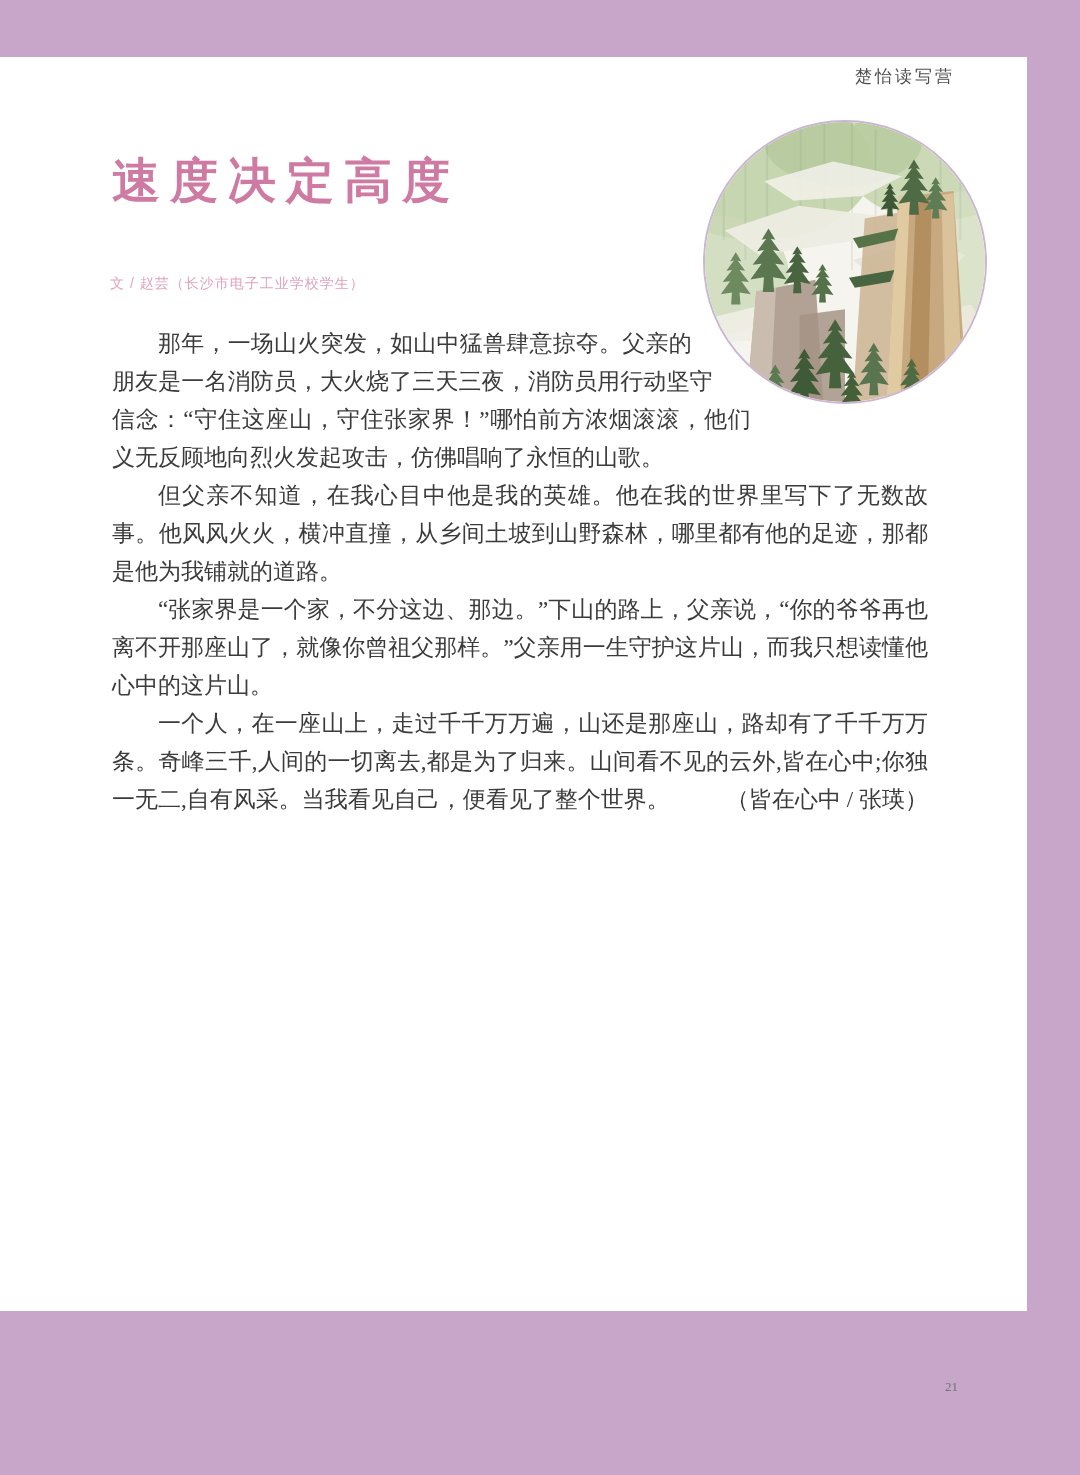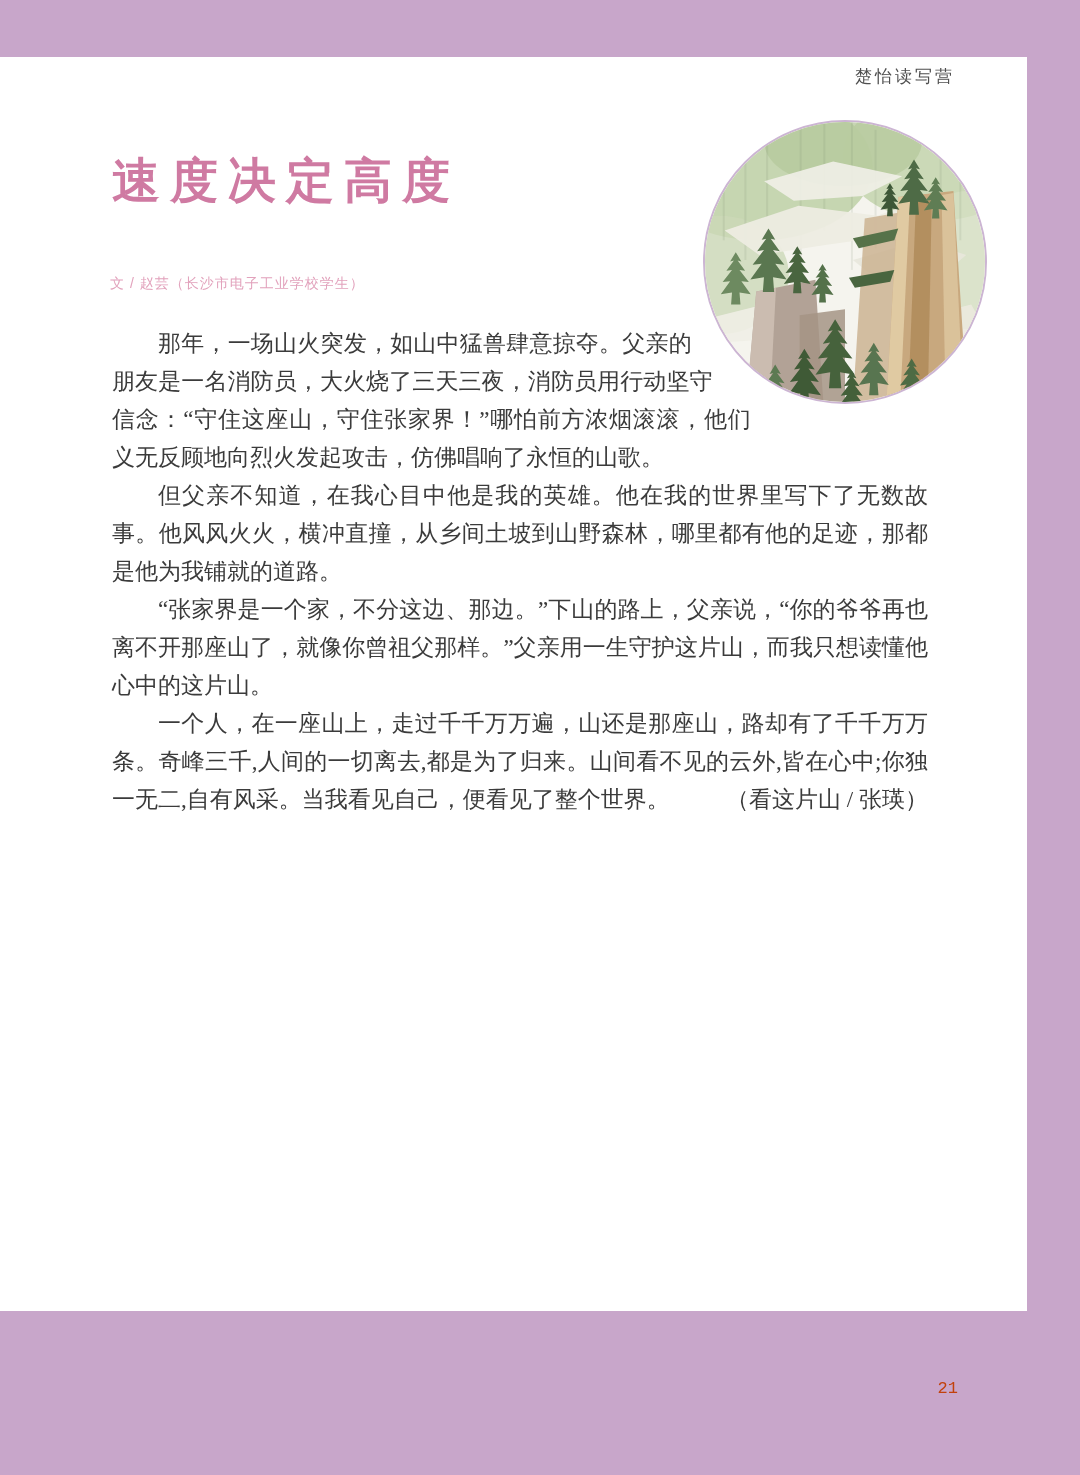--- a/index.html
+++ b/index.html
@@ -48,22 +48,22 @@
   }
   .circle-float {
     float:right;
     width:362px; height:122px;
     shape-outside: circle(170px at 284px -62px);
   }
   .article-body p { text-indent:2em; }
   .teacher-credit { float:right; text-indent:0; }
   .page-number {
     position:absolute; top:1322px; right:69px;
-    font-size:17px; color:#c2410c;
-    font-family:Liberation Mono, monospace;
+    font-size:13px; color:#737373;
+    font-family:Liberation Serif, serif;
   }
 </style>
 </head>
 <body>
 
 <div class="page">
 
   <div class="page-header">楚怡读写营</div>
 
   <h1 class="article-title">速度决定高度</h1>
@@ -132,18 +132,18 @@
         <use href="#fir" transform="translate(136,252) scale(0.8)" fill="#44603a"></use>
       </g>
     </svg>
   </div>
 
   <div class="article-body">
     <div class="circle-float"></div>
     <p>那年，一场山火突发，如山中猛兽肆意掠夺。父亲的朋友是一名消防员，大火烧了三天三夜，消防员用行动坚守信念：“守住这座山，守住张家界！”哪怕前方浓烟滚滚，他们义无反顾地向烈火发起攻击，仿佛唱响了永恒的山歌。</p>
     <p>但父亲不知道，在我心目中他是我的英雄。他在我的世界里写下了无数故事。他风风火火，横冲直撞，从乡间土坡到山野森林，哪里都有他的足迹，那都是他为我铺就的道路。</p>
     <p>“张家界是一个家，不分这边、那边。”下山的路上，父亲说，“你的爷爷再也离不开那座山了，就像你曾祖父那样。”父亲用一生守护这片山，而我只想读懂他心中的这片山。</p>
-    <p><span>一个人，在一座山上，走过千千万万遍，山还是那座山，路却有了千千万万条。奇峰三千,人间的一切离去,都是为了归来。山间看不见的云外,皆在心中;你独一无二,自有风采。当我看见自己，便看见了整个世界。</span><span class="teacher-credit">（看这片山 / 张瑛）</span></p>
+    <p><span>一个人，在一座山上，走过千千万万遍，山还是那座山，路却有了千千万万条。奇峰三千,人间的一切离去,都是为了归来。山间看不见的云外,皆在心中;你独一无二,自有风采。当我看见自己，便看见了整个世界。</span><span class="teacher-credit">（皆在心中 / 张瑛）</span></p>
   </div>
 
   <div class="page-number">21</div>
 
 </div>
 
 </body></html>

